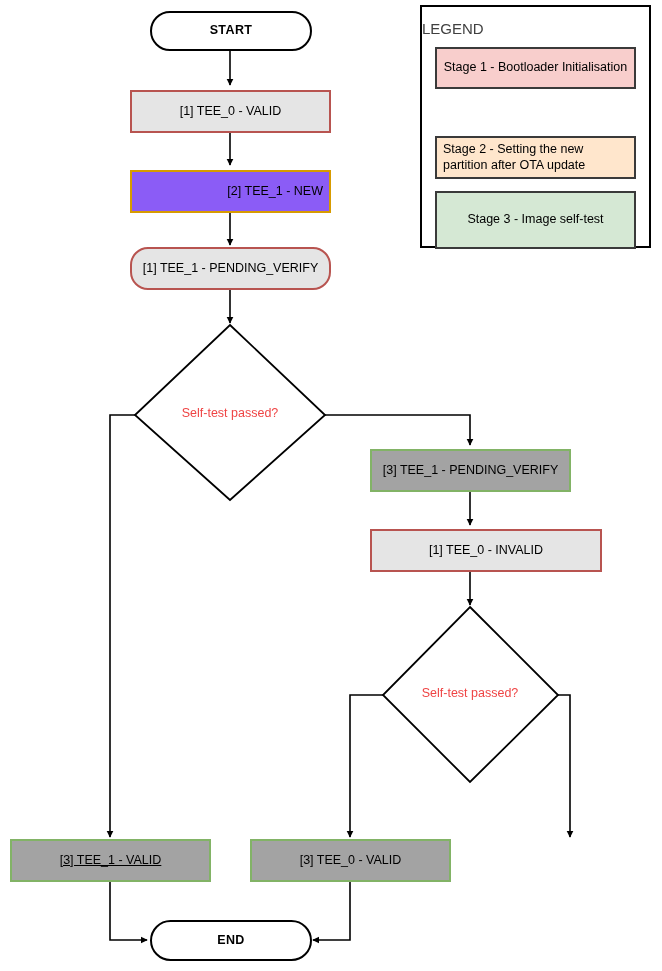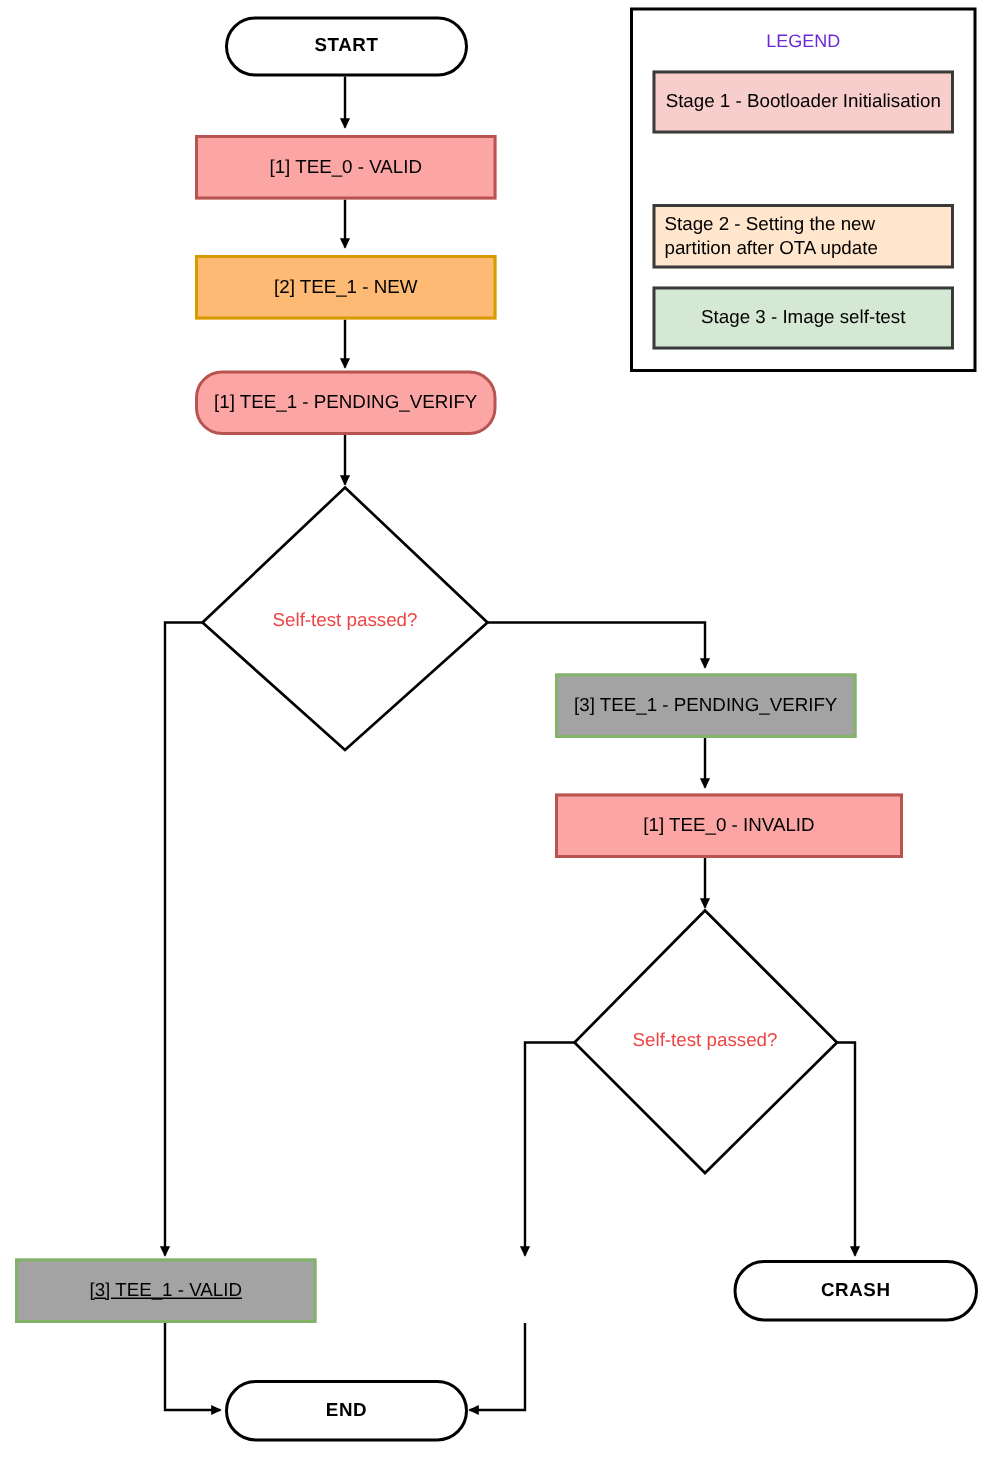--- a/index.html
+++ b/index.html
@@ -33,22 +33,22 @@
     text-align: center;
     font-size: 12.5px;
     color: #000000;
     line-height: 1.25;
     padding: 10px 6px;
   }
   .proc {
     border-width: 2px;
     border-style: solid;
   }
-  .pink   { background: #fca5a5; border-color: #b85450; text-align: right; }
-  .orange { background: #fdba74; border-color: #d79b00; }
+  .pink   { background: #e5e5e5; border-color: #b85450; text-align: right; }
+  .orange { background: #8b5cf6; border-color: #d79b00; justify-content: flex-end; }
   .green  { background: #a3a3a3; border-color: #82b366; }
   .terminal {
     background: #ffffff;
     border: 2px solid #000000;
     border-radius: 22px;
     font-weight: bold;
     letter-spacing: 0.4px;
     font-size: 12.5px;
   }
   .diamond-label {
@@ -60,23 +60,23 @@
   }
   .legend-box {
     position: absolute;
     box-sizing: border-box;
     border: 2px solid #000000;
     background: #ffffff;
   }
   .legend-title {
     position: absolute;
     width: 100%;
-    text-align: center;
-    font-size: 12px;
-    color: #6d28d9;
+    text-align: left;
+    font-size: 15px;
+    color: #404040;
   }
   .legend-item {
     position: absolute;
     box-sizing: border-box;
     display: flex;
     align-items: center;
     justify-content: center;
     font-size: 12.5px;
     color: #000000;
     line-height: 1.25;
@@ -155,38 +155,38 @@
   <div class="node proc pink" style="left:370px; top:529px; width:232px; height:43px;">
     <span>[1] TEE_0 - INVALID</span>
   </div>
 
   <div class="diamond-label" style="left:370px; top:686px; width:200px;">Self-test passed?</div>
 
   <div class="node proc green" style="left:10px; top:839px; width:201px; height:43px;text-decoration:underline;">
     <span>[3] TEE_1 - VALID</span>
   </div>
 
+  <div class="node proc green" style="left:250px; top:839px; width:201px; height:43px;">
+    <span>[3] TEE_0 - VALID</span>
+  </div>
 
-  <div class="node terminal" style="left:489px; top:840px; width:163px; height:41px;">
-    <span>CRASH</span>
-  </div>
 
   <div class="node terminal" style="left:150px; top:920px; width:162px; height:41px;">
     <span>END</span>
   </div>
 
   <div class="legend-box" style="left:420px; top:5px; width:231px; height:243px;">
     <div class="legend-title" style="top:13px;">LEGEND</div>
   </div>
 
   <div class="legend-item" style="left:435px; top:47px; width:201px; height:42px; background:#f8cecc;">
     <span>Stage 1 - Bootloader Initialisation</span>
   </div>
 
   <div class="legend-item" style="left:435px; top:136px; width:201px; height:43px; background:#ffe6cc;">
     <span>Stage 2 - Setting the new partition after OTA update</span>
   </div>
 
-  <div class="legend-item" style="left:435px; top:191px; width:201px; height:42px; background:#d5e8d4;">
+  <div class="legend-item" style="left:435px; top:191px; width:201px; height:58px; background:#d5e8d4;">
     <span>Stage 3 - Image self-test</span>
   </div>
 
 </div>
 
 </body></html>

